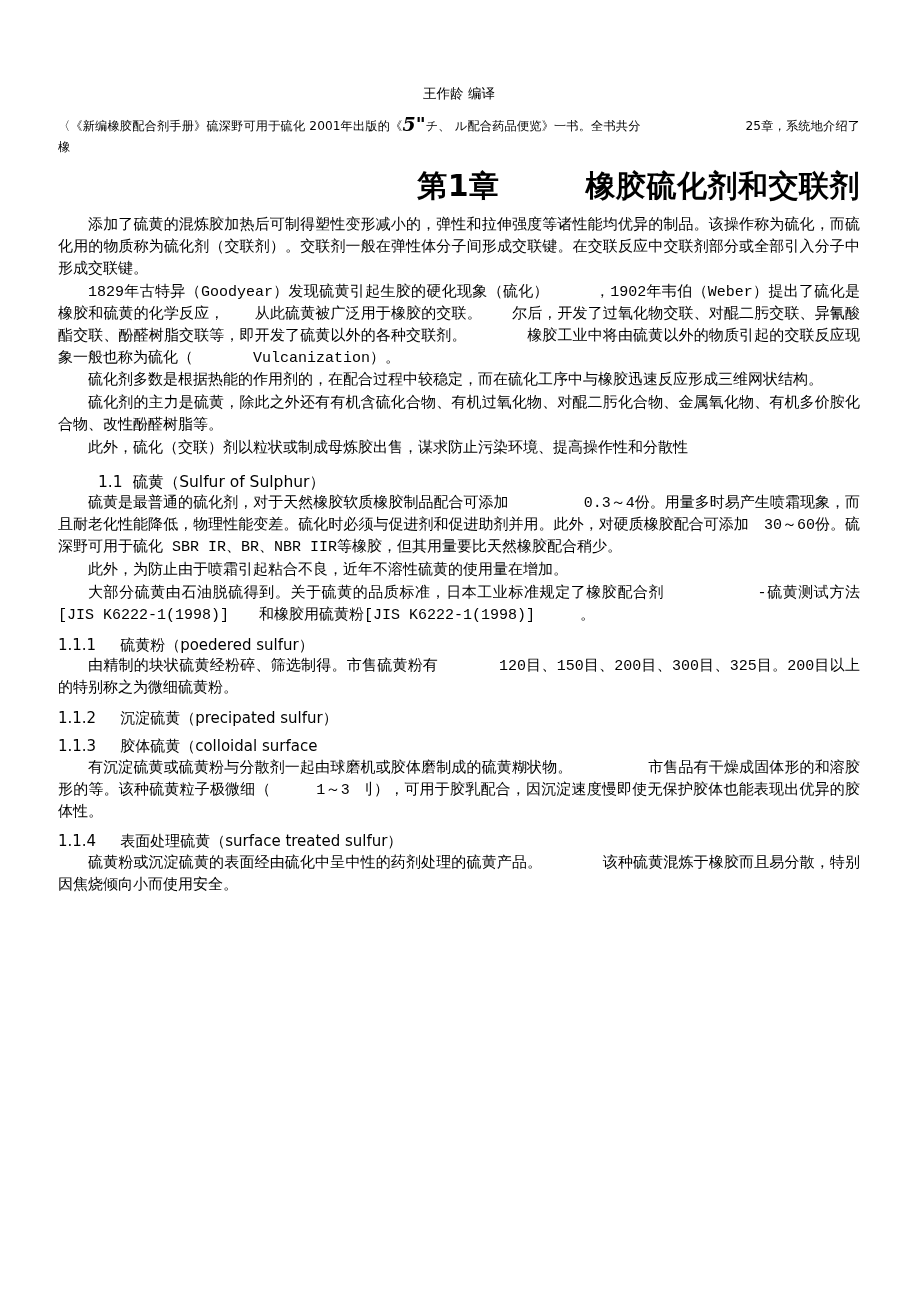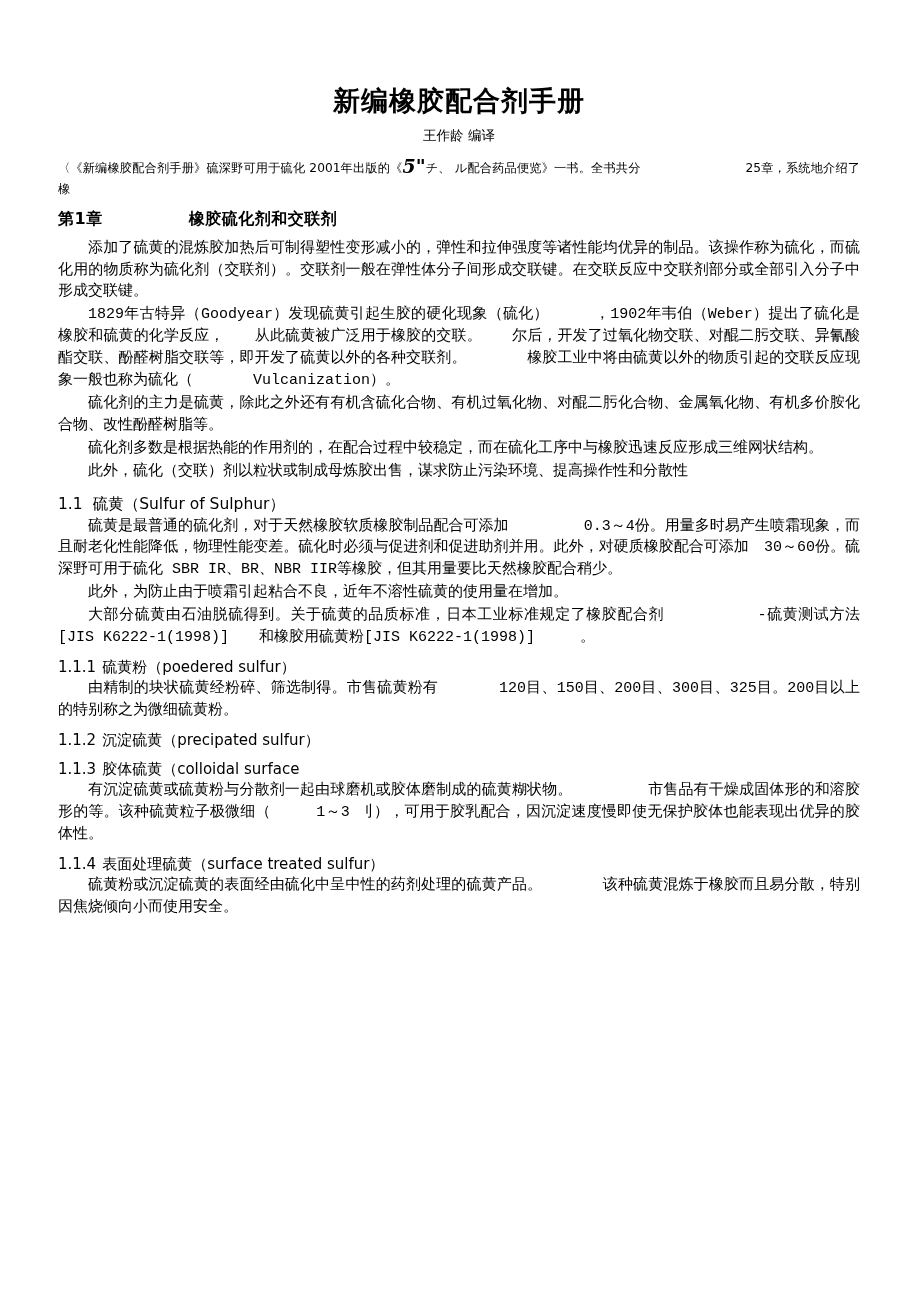--- a/index.html
+++ b/index.html
@@ -42,22 +42,22 @@
   .intro-note .sym {
     font-family: "DejaVu Serif", "Liberation Serif", serif;
     font-style: italic;
     font-weight: bold;
     font-size: 19px;
     vertical-align: -1px;
   }
   .gap-xl { display: inline-block; width: 105px; }
 
   .chapter-head {
-    text-align: left;
-    font-size: 16px;
+    text-align: right;
+    font-size: 30px;
     font-weight: bold;
     margin: 6px 0 8px 0;
     letter-spacing: 0.5px;
   }
   .chapter-head .ch-num { margin-right: 86px; }
 
   p.body {
     font-size: 15px;
     line-height: 1.46;
     margin: 0 0 1px 0;
@@ -65,53 +65,52 @@
     text-justify: inter-ideograph;
   }
   p.indent { text-indent: 2em; font-family: Liberation Mono, monospace; }
 
   h3.sec {
     font-size: 15.5px;
     font-weight: normal;
     margin: 12px 0 1px 0;
     line-height: 1.3;
   }
-  h3.sec .num { margin-right: 10px; }
+  h3.sec .num { margin-right: 10px; margin-left: 40px; }
 
   h4.subsec {
     font-size: 15px;
     font-weight: normal;
     margin: 9px 0 1px 0;
     line-height: 1.3;
   }
-  h4.subsec .num { margin-right: 6px; }
+  h4.subsec .num { margin-right: 24px; }
 
   .blk { margin-top: 9px; }
 </style>
 </head>
 <body>
 
 <div class="page">
 
-  <h1 class="doc-title">新编橡胶配合剂手册</h1>
 
   <div class="byline">王作龄 编译</div>
 
   <div class="intro-note">
     <span>〈《新编橡胶配合剂手册》硫深野可用于硫化 2001年出版的《</span><span class="sym">5"</span><span>チ、 ル配合药品便览》一书。全书共分</span><span class="gap-xl"></span><span>25章，系统地介绍了橡</span><br>
   </div>
 
   <h2 class="chapter-head">
     <span class="ch-num">第1章</span><span>橡胶硫化剂和交联剂</span>
   </h2>
 
   <p class="body indent">添加了硫黄的混炼胶加热后可制得塑性变形减小的，弹性和拉伸强度等诸性能均优异的制品。该操作称为硫化，而硫化用的物质称为硫化剂（交联剂）。交联剂一般在弹性体分子间形成交联键。在交联反应中交联剂部分或全部引入分子中形成交联键。</p>
   <p class="body indent">1829年古特异（Goodyear）发现硫黄引起生胶的硬化现象（硫化）　　　，1902年韦伯（Weber）提出了硫化是橡胶和硫黄的化学反应，　　从此硫黄被广泛用于橡胶的交联。　　尔后，开发了过氧化物交联、对醌二肟交联、异氰酸酯交联、酚醛树脂交联等，即开发了硫黄以外的各种交联剂。　　　　橡胶工业中将由硫黄以外的物质引起的交联反应现象一般也称为硫化（　　　　Vulcanization）。</p>
+  <p class="body indent">硫化剂多数是根据热能的作用剂的，在配合过程中较稳定，而在硫化工序中与橡胶迅速反应形成三维网状结构。</p>
   <p class="body indent">硫化剂的主力是硫黄，除此之外还有有机含硫化合物、有机过氧化物、对醌二肟化合物、金属氧化物、有机多价胺化合物、改性酚醛树脂等。</p>
-  <p class="body indent">硫化剂多数是根据热能的作用剂的，在配合过程中较稳定，而在硫化工序中与橡胶迅速反应形成三维网状结构。</p>
   <p class="body indent">此外，硫化（交联）剂以粒状或制成母炼胶出售，谋求防止污染环境、提高操作性和分散性</p>
 
   <h3 class="sec blk">
     <span class="num">1.1</span><span>硫黄（Sulfur of Sulphur）</span>
   </h3>
   <p class="body indent">硫黄是最普通的硫化剂，对于天然橡胶软质橡胶制品配合可添加　　　　　0.3～4份。用量多时易产生喷霜现象，而且耐老化性能降低，物理性能变差。硫化时必须与促进剂和促进助剂并用。此外，对硬质橡胶配合可添加　30～60份。硫深野可用于硫化 SBR IR、BR、NBR IIR等橡胶，但其用量要比天然橡胶配合稍少。</p>
   <p class="body indent">此外，为防止由于喷霜引起粘合不良，近年不溶性硫黄的使用量在增加。</p>
   <p class="body indent">大部分硫黄由石油脱硫得到。关于硫黄的品质标准，日本工业标准规定了橡胶配合剂　　　　　　-硫黄测试方法[JIS K6222-1(1998)]　　和橡胶用硫黄粉[JIS K6222-1(1998)]　　　。</p>
 
   <h4 class="subsec">

